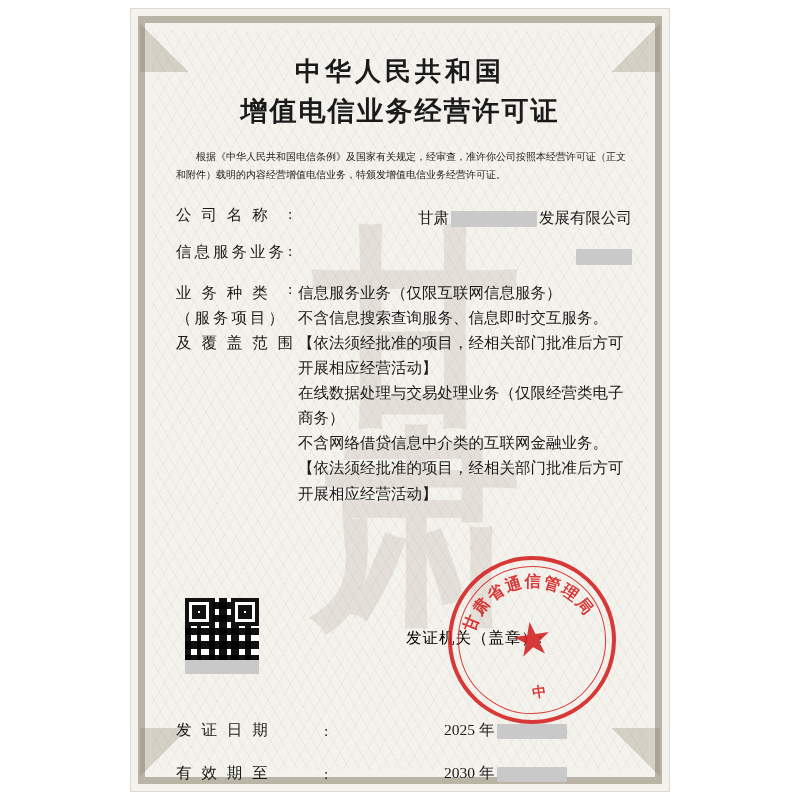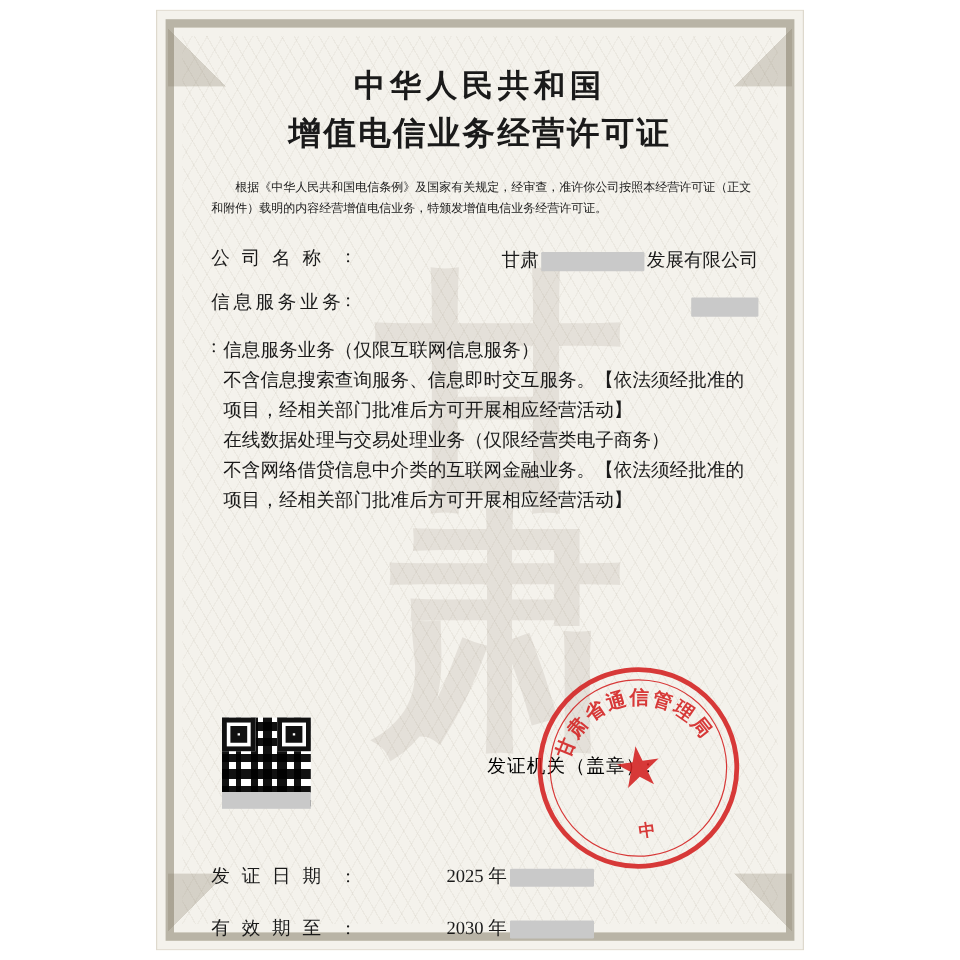--- a/index.html
+++ b/index.html
@@ -270,20 +270,21 @@
     left: 8px;
     top: 680px;
     width: 450px;
   }
   .date-row {
     display: flex;
     align-items: center;
     font-size: 15.5px;
     color: #1a1a1a;
     margin-bottom: 22px;
+    gap: 36px;
   }
   .date-label { width: 112px; flex: 0 0 112px; letter-spacing: 3px; white-space: nowrap; }
   .date-colon { width: 10px; flex: 0 0 10px; }
   .date-val { margin-left: 74px; white-space: nowrap; }
   .r-date { width: 70px; height: 15px; margin: 0 3px; }
 </style>
 </head>
 <body>
 
 <div id="page">
@@ -325,20 +326,25 @@
 
       <div class="field-row">
         <div class="field-label">信息服务业务</div>
         <div class="field-colon">:</div>
         <div class="field-value">
           <span class="redact r-legal"></span>
         </div>
       </div>
 
       <div class="field-row">
+        <div class="multi-label">
+          <div>业 务 种 类</div>
+          <div>（服务项目）</div>
+          <div>及 覆 盖 范 围</div>
+        </div>
         <div class="field-colon">:</div>
         <div class="scope-value">
           <div>信息服务业务（仅限互联网信息服务）</div>
           <div>不含信息搜索查询服务、信息即时交互服务。【依法须经批准的项目，经相关部门批准后方可开展相应经营活动】</div>
           <div>在线数据处理与交易处理业务（仅限经营类电子商务）</div>
           <div>不含网络借贷信息中介类的互联网金融业务。【依法须经批准的项目，经相关部门批准后方可开展相应经营活动】</div>
         </div>
       </div>
 
     </div>

